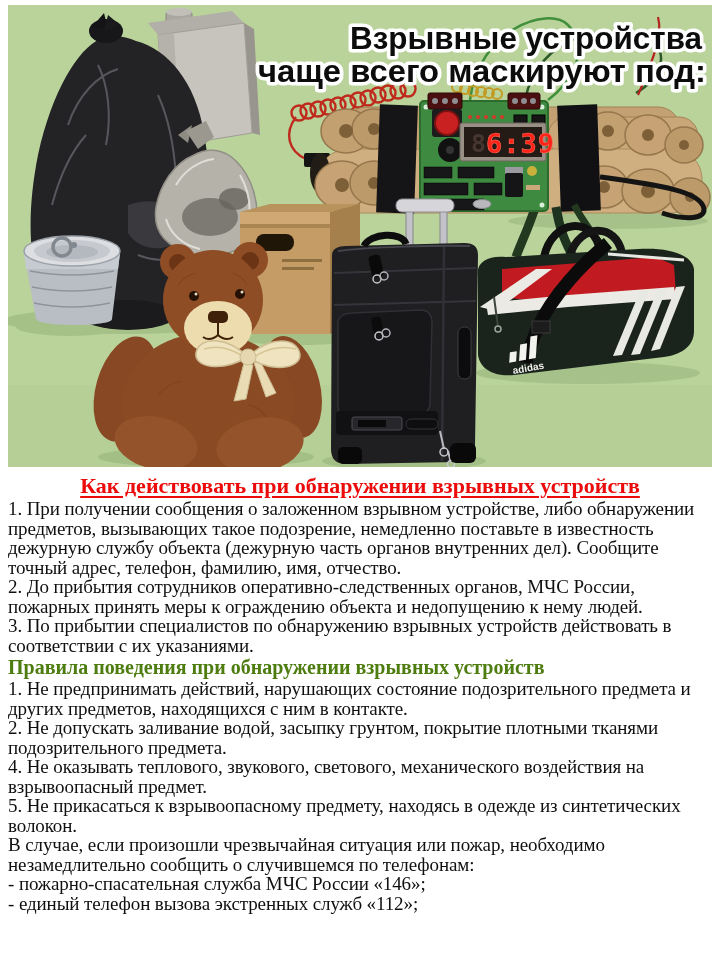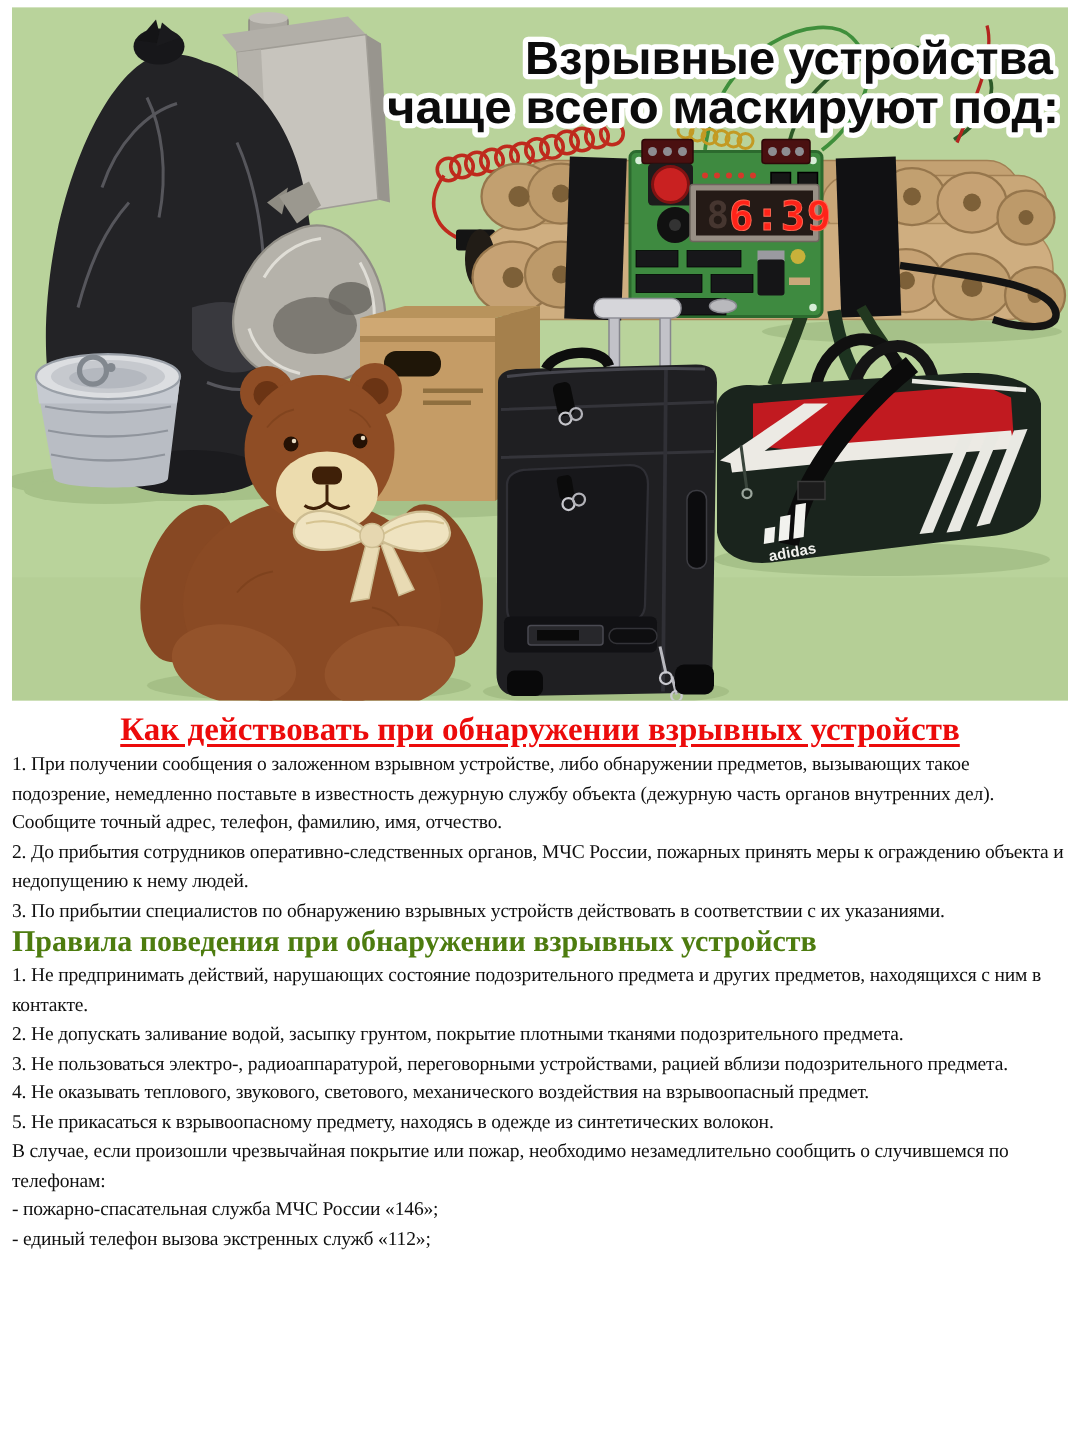--- a/index.html
+++ b/index.html
@@ -4,21 +4,21 @@
 <style>
   html,body{margin:0;padding:0;}
   body{width:720px;height:960px;background:#ffffff;font-family:"Liberation Serif",serif;}
   .page{position:relative;width:720px;height:960px;overflow:hidden;background:#fff;}
   .photo{position:relative;margin:5px 8px 0 8px;width:704px;height:462px;background:#b9d39b;}
   .photo svg{display:block;width:704px;height:462px;}
   .content{padding:1px 8px 0 8px;color:#101010;font-family:Liberation Serif, serif;}
   .h1{color:#ec0b0b;font-weight:bold;font-size:22px;line-height:26px;text-align:center;
       text-decoration:underline;text-underline-offset:3px;margin-top:5px;}
   .h2{color:#4d7c0f;font-weight:bold;font-size:20px;line-height:24px;}
-  .item{font-size:13px;line-height:19.5px;letter-spacing:-0.1px;}
+  .item{font-size:19px;line-height:19.5px;letter-spacing:-0.1px;}
 </style>
 </head>
 <body>
 
 <div class="page">
 
   <div class="photo">
     <svg viewBox="0 0 704 462" xmlns="http://www.w3.org/2000/svg">
 
       <rect x="0" y="0" width="704" height="462" fill="#b9d39b"></rect>
@@ -325,21 +325,20 @@
 
   <div class="content">
     <div class="h1">Как действовать при обнаружении взрывных устройств</div>
     <div class="item">1. При получении сообщения о заложенном взрывном устройстве, либо обнаружении предметов, вызывающих такое подозрение, немедленно поставьте в известность дежурную службу объекта (дежурную часть органов внутренних дел). Сообщите точный адрес, телефон, фамилию, имя, отчество.</div>
     <div class="item">2. До прибытия сотрудников оперативно-следственных органов, МЧС России, пожарных принять меры к ограждению объекта и недопущению к нему людей.</div>
     <div class="item">3. По прибытии специалистов по обнаружению взрывных устройств действовать в соответствии с их указаниями.</div>
 
     <div class="h2">Правила поведения при обнаружении взрывных устройств</div>
     <div class="item">1. Не предпринимать действий, нарушающих состояние подозрительного предмета и других предметов, находящихся с ним в контакте.</div>
     <div class="item">2. Не допускать заливание водой, засыпку грунтом, покрытие плотными тканями подозрительного предмета.</div>
-    <div class="item">3. Не пользоваться электро-, радиоаппаратурой, переговорными устройствами, рацией вблизи подозрительного предмета.</div>
     <div class="item">4. Не оказывать теплового, звукового, светового, механического воздействия на взрывоопасный предмет.</div>
     <div class="item">5. Не прикасаться к взрывоопасному предмету, находясь в одежде из синтетических волокон.</div>
 
-    <div class="item">В случае, если произошли чрезвычайная покрытие или пожар, необходимо незамедлительно сообщить о случившемся по телефонам:</div>
+    <div class="item">В случае, если произошли чрезвычайная ситуация или пожар, необходимо незамедлительно сообщить о случившемся по телефонам:</div>
     <div class="item">- пожарно-спасательная служба МЧС России «146»;</div>
     <div class="item">- единый телефон вызова экстренных служб «112»;</div>
   </div>
 </div>
 
 </body></html>

